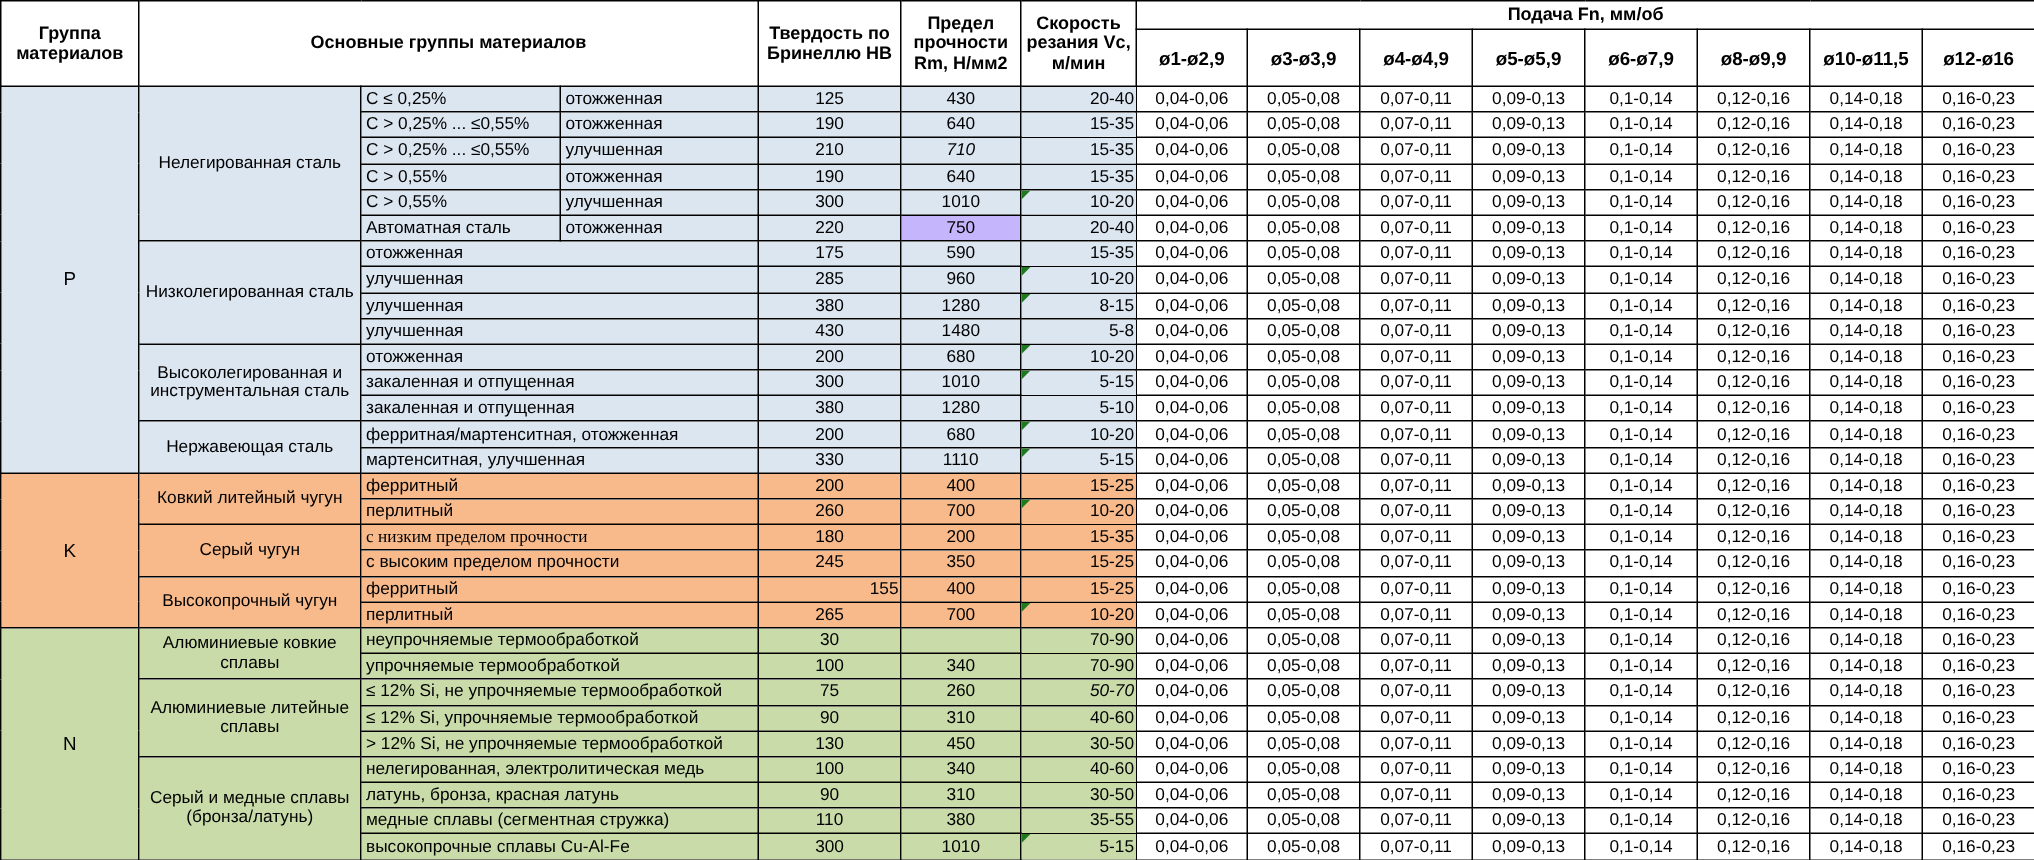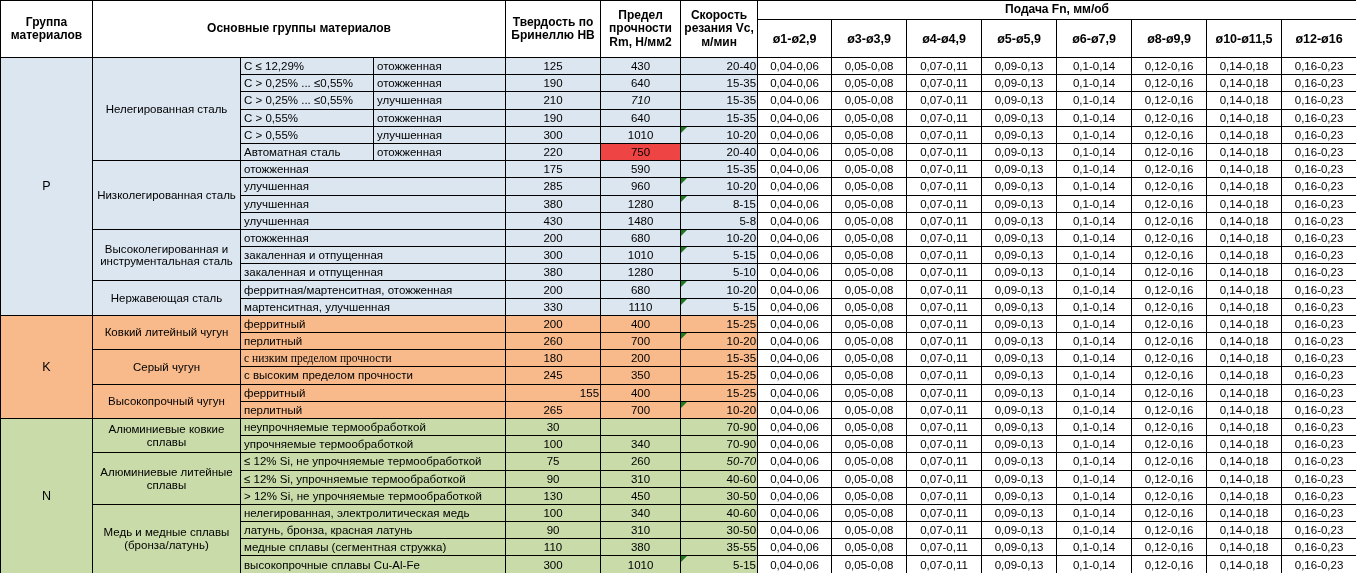--- a/index.html
+++ b/index.html
@@ -87,21 +87,21 @@
         <th class="feed-col">ø6-ø7,9</th>
         <th class="feed-col">ø8-ø9,9</th>
         <th class="feed-col">ø10-ø11,5</th>
         <th class="feed-col">ø12-ø16</th>
       </tr>
   </thead>
   <tbody id="table-body">
       <tr>
         <td class="group-letter" rowspan="15" style="background: rgb(220, 230, 241);">P</td>
         <td class="subgroup" rowspan="6" style="background: rgb(220, 230, 241);">Нелегированная сталь</td>
-        <td class="l" style="background: rgb(220, 230, 241);">C ≤ 12,29%</td>
+        <td class="l" style="background: rgb(220, 230, 241);">C ≤ 0,25%</td>
         <td class="l" style="background: rgb(220, 230, 241);">отожженная</td>
         <td class="c" style="background: rgb(220, 230, 241);">125</td>
         <td class="c" style="background: rgb(220, 230, 241);">430</td>
         <td class="c vc-cell" style="background: rgb(220, 230, 241);">20-40</td>
         <td class="c feed">0,04-0,06</td>
         <td class="c feed">0,05-0,08</td>
         <td class="c feed">0,07-0,11</td>
         <td class="c feed">0,09-0,13</td>
         <td class="c feed">0,1-0,14</td>
         <td class="c feed">0,12-0,16</td>
@@ -165,21 +165,21 @@
         <td class="c feed">0,09-0,13</td>
         <td class="c feed">0,1-0,14</td>
         <td class="c feed">0,12-0,16</td>
         <td class="c feed">0,14-0,18</td>
         <td class="c feed">0,16-0,23</td>
       </tr>
       <tr>
         <td class="l" style="background: rgb(220, 230, 241);">Автоматная сталь</td>
         <td class="l" style="background: rgb(220, 230, 241);">отожженная</td>
         <td class="c" style="background: rgb(220, 230, 241);">220</td>
-        <td class="c" style="background: #ef4444;">750</td>
+        <td class="c" style="background: #c4b5fd;">750</td>
         <td class="c vc-cell" style="background: rgb(220, 230, 241);">20-40</td>
         <td class="c feed">0,04-0,06</td>
         <td class="c feed">0,05-0,08</td>
         <td class="c feed">0,07-0,11</td>
         <td class="c feed">0,09-0,13</td>
         <td class="c feed">0,1-0,14</td>
         <td class="c feed">0,12-0,16</td>
         <td class="c feed">0,14-0,18</td>
         <td class="c feed">0,16-0,23</td>
       </tr>
@@ -467,21 +467,21 @@
         <td class="c feed">0,04-0,06</td>
         <td class="c feed">0,05-0,08</td>
         <td class="c feed">0,07-0,11</td>
         <td class="c feed">0,09-0,13</td>
         <td class="c feed">0,1-0,14</td>
         <td class="c feed">0,12-0,16</td>
         <td class="c feed">0,14-0,18</td>
         <td class="c feed">0,16-0,23</td>
       </tr>
       <tr>
-        <td class="subgroup" rowspan="4" style="background: rgb(201, 219, 168);">Медь и медные сплавы (бронза/латунь)</td>
+        <td class="subgroup" rowspan="4" style="background: rgb(201, 219, 168);">Серый и медные сплавы (бронза/латунь)</td>
         <td class="l" colspan="2" style="background: rgb(201, 219, 168);">нелегированная, электролитическая медь</td>
         <td class="c" style="background: rgb(201, 219, 168);">100</td>
         <td class="c" style="background: rgb(201, 219, 168);">340</td>
         <td class="c vc-cell" style="background: rgb(201, 219, 168);">40-60</td>
         <td class="c feed">0,04-0,06</td>
         <td class="c feed">0,05-0,08</td>
         <td class="c feed">0,07-0,11</td>
         <td class="c feed">0,09-0,13</td>
         <td class="c feed">0,1-0,14</td>
         <td class="c feed">0,12-0,16</td>

